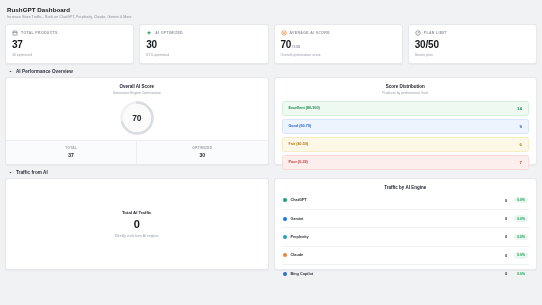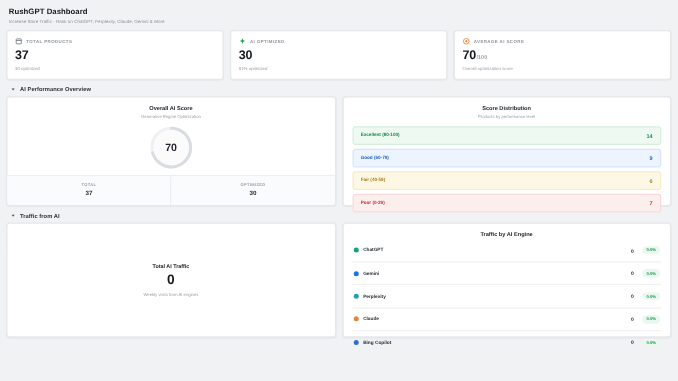--- a/index.html
+++ b/index.html
@@ -132,20 +132,31 @@
         <svg class="stat-ico" viewBox="0 0 16 16">
           <circle cx="8" cy="8" r="6" fill="none" stroke="#f97316" stroke-width="1.6"></circle>
           <circle cx="8" cy="8" r="2.3" fill="#f97316"></circle>
         </svg>
         <span class="stat-label">AVERAGE AI SCORE</span>
       </div>
       <div class="stat-value"><span>70</span><span class="suffix">/100</span></div>
       <div class="stat-sub">Overall optimization score</div>
     </div>
 
+    <div class="stat-card">
+      <div class="stat-head">
+        <svg class="stat-ico" viewBox="0 0 16 16">
+          <circle cx="8" cy="8" r="6" fill="none" stroke="#5b626b" stroke-width="1.5"></circle>
+          <path d="M8 8 L11 5.4" stroke="#5b626b" stroke-width="1.5" stroke-linecap="round"></path>
+        </svg>
+        <span class="stat-label">PLAN LIMIT</span>
+      </div>
+      <div class="stat-value"><span>30/50</span></div>
+      <div class="stat-sub">Starter plan</div>
+    </div>
 
   </div>
 
   <div class="section-head">
     <svg class="section-chev" viewBox="0 0 12 12">
       <path d="M3 4.5 L6 8 L9 4.5 Z" fill="#4a5158"></path>
     </svg>
     <span class="section-title">AI Performance Overview</span>
   </div>
 

